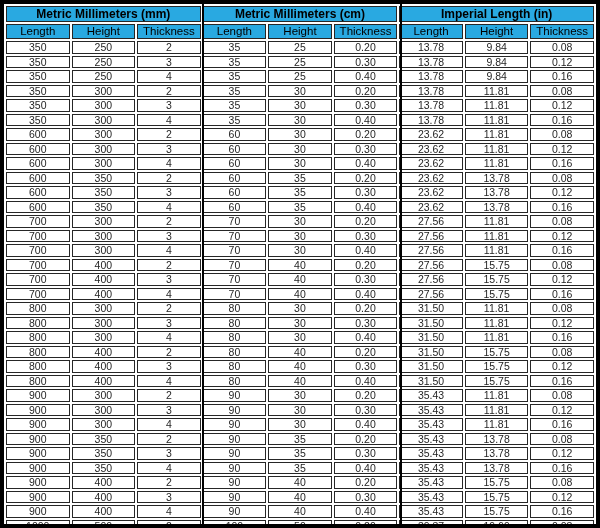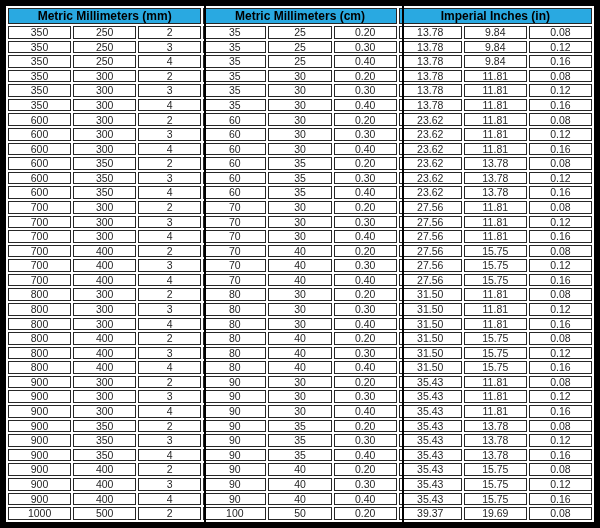--- a/index.html
+++ b/index.html
@@ -6,21 +6,21 @@
     margin: 0;
     padding: 0;
     background: #ffffff;
     font-family: "Liberation Sans", sans-serif;
   }
   .table-wrap {
     position: relative;
     width: 600px;
     height: 528px;
     box-sizing: border-box;
-    border: 6px solid #000000;
+    border: 4px solid #000000;
     background: #ffffff;
     overflow: hidden;
   }
   table {
     width: 100%;
     height: 100%;
     border-collapse: separate;
     border-spacing: 2px;
     table-layout: fixed;
   }
@@ -67,21 +67,32 @@
 </style>
 </head>
 <body>
 
 <div class="table-wrap">
   <table>
     <thead>
       <tr class="group-row">
         <th colspan="3">Metric Millimeters (mm)</th>
         <th colspan="3">Metric Millimeters (cm)</th>
-        <th colspan="3">Imperial Inches (in)</th>
+        <th colspan="3">Imperial Length (in)</th>
+      </tr>
+      <tr class="col-row">
+        <th>Length</th>
+        <th>Height</th>
+        <th>Thickness</th>
+        <th>Length</th>
+        <th>Height</th>
+        <th>Thickness</th>
+        <th>Length</th>
+        <th>Height</th>
+        <th>Thickness</th>
       </tr>
     </thead>
     <tbody>
         <tr>
           <td>350</td>
           <td>250</td>
           <td>2</td>
           <td>35</td>
           <td>25</td>
           <td>0.20</td>

